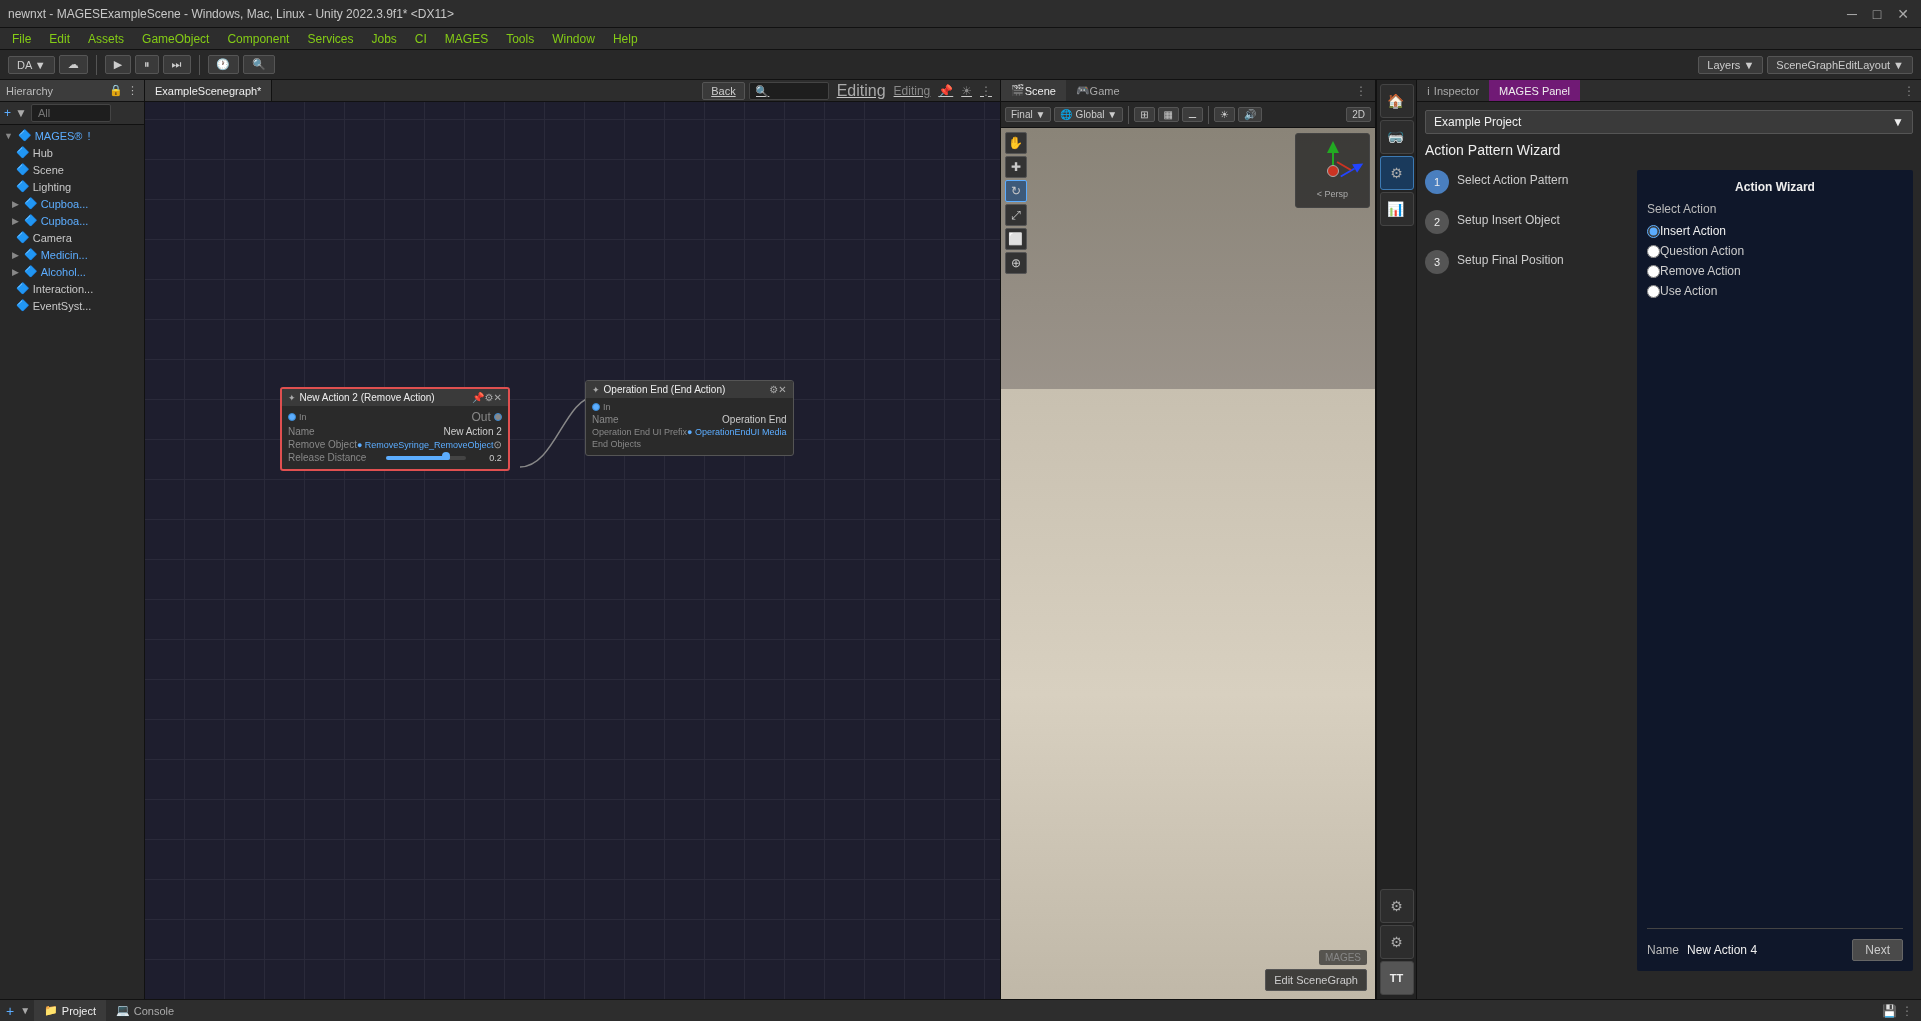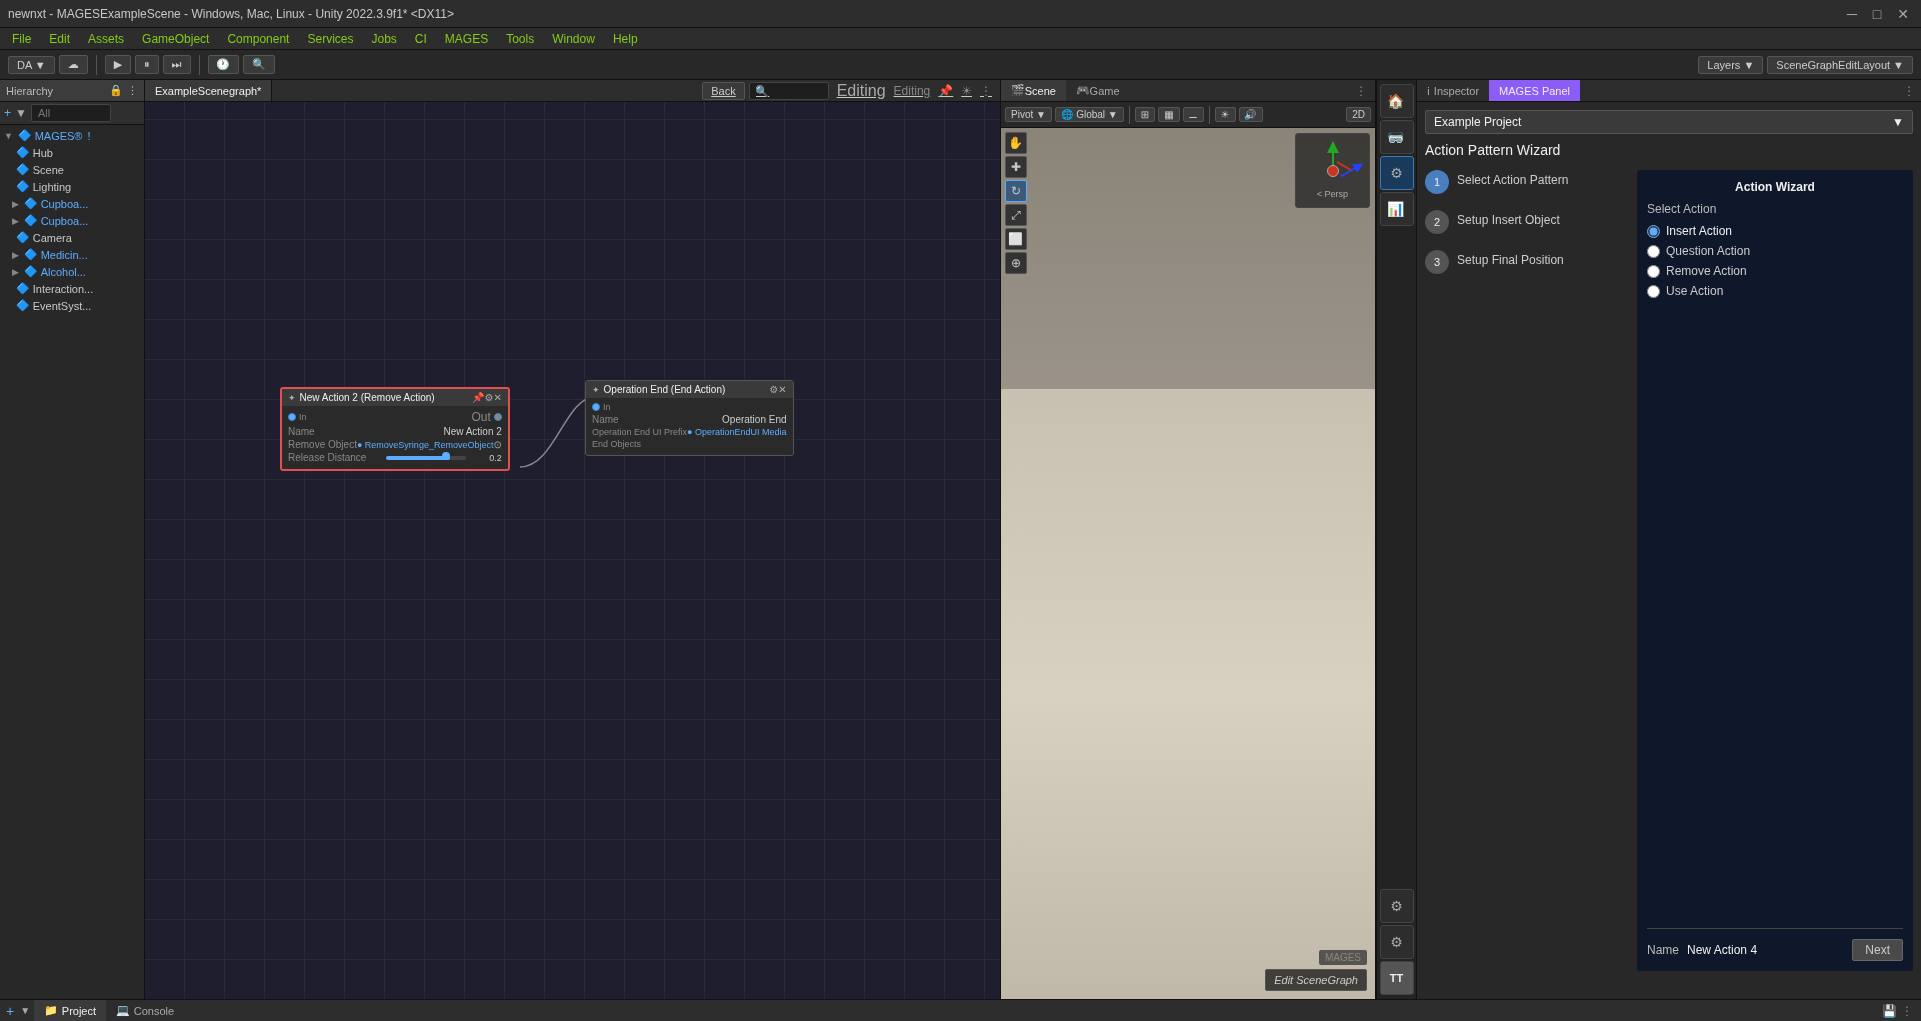--- a/index.html
+++ b/index.html
@@ -45,36 +45,36 @@
     .scene-tab { padding: 2px 10px; font-size: 11px; color: #aaa; cursor: pointer; height: 100%; display: flex; align-items: center; }
     .scene-tab.active { background: #3a3a3a; color: #eee; }
     #scene-toolbar { background: #282828; height: 26px; display: flex; align-items: center; padding: 0 4px; border-bottom: 1px solid #111; gap: 3px; flex-shrink: 0; }
     .scene-tool-btn { background: #3c3c3c; border: 1px solid #555; color: #ccc; font-size: 10px; padding: 1px 5px; cursor: pointer; border-radius: 2px; }
     #scene-viewport { flex: 1; background: #888; position: relative; overflow: hidden; }
 
     
     #right-panels { width: 505px; background: #282828; display: flex; flex-direction: column; border-left: 1px solid #111; }
     #inspector-tabs { background: #2d2d2d; height: 22px; display: flex; align-items: center; border-bottom: 1px solid #111; }
     .inspector-tab { padding: 2px 10px; font-size: 11px; color: #aaa; cursor: pointer; height: 100%; display: flex; align-items: center; }
-    .inspector-tab.active { color: #eee; background: #8b5cf6; }
+    .inspector-tab.active { color: #eee; background: #701a75; }
 
     
     #mages-panel { flex: 1; padding: 8px; overflow: hidden; }
     .mages-dropdown { background: #3a3a3a; border: 1px solid #555; color: #eee; padding: 4px 8px; width: 100%; font-size: 12px; cursor: pointer; border-radius: 2px; display: flex; align-items: center; justify-content: space-between; margin-bottom: 8px; }
     .action-pattern-wizard-title { font-size: 14px; color: #eee; margin: 8px 0 12px 0; font-weight: 400; }
     .wizard-layout { display: flex; gap: 12px; height: calc(100% - 80px); }
     .wizard-steps { width: 200px; flex-shrink: 0; }
     .wizard-step { display: flex; align-items: flex-start; gap: 8px; margin-bottom: 16px; }
     .step-circle { width: 24px; height: 24px; border-radius: 50%; background: #555; color: #eee; display: flex; align-items: center; justify-content: center; font-size: 11px; flex-shrink: 0; }
     .step-circle.active { background: #4a7fbf; }
     .step-label { font-size: 12px; color: #ccc; padding-top: 3px; }
     .action-wizard-panel { flex: 1; background: #0f172a; padding: 10px; border-radius: 2px; display: flex; flex-direction: column; }
     .action-wizard-title { font-size: 12px; color: #eee; font-weight: 600; margin-bottom: 8px; text-align: center; }
     .select-action-label { font-size: 12px; color: #bbb; margin-bottom: 8px; }
-    .action-option { display: flex; align-items: center; gap: 6px; margin-bottom: 6px; font-size: 12px; color: #ccc; cursor: pointer; }
+    .action-option { display: flex; align-items: center; margin-bottom: 6px; font-size: 12px; color: #ccc; cursor: pointer; }
     .action-option input[type=radio] { accent-color: #5cadff; }
     .action-option.selected { color: #eee; }
     .wizard-footer { margin-top: auto; padding-top: 10px; border-top: 1px solid #444; display: flex; align-items: center; justify-content: space-between; }
     .name-label { font-size: 12px; color: #bbb; }
     .name-value { font-size: 12px; color: #eee; }
     .next-btn { background: #4a4a4a; border: 1px solid #666; color: #ccc; padding: 3px 12px; cursor: pointer; font-size: 12px; border-radius: 2px; }
 
     
     #bottom-area { height: 195px; display: flex; border-top: 1px solid #111; background: #1e1e1e; }
     #project-console { flex: 1; display: flex; flex-direction: column; }
@@ -101,21 +101,21 @@
     
     .scene-bg { width: 100%; height: 100%; position: relative; overflow: hidden; }
     .floor { position: absolute; bottom: 0; left: 0; right: 0; height: 70%; background: linear-gradient(to bottom, #c8c0b0 0%, #d8d0c0 50%, #c0b8a8 100%); }
     .wall { position: absolute; top: 0; left: 0; right: 0; height: 40%; background: linear-gradient(to bottom, #8a8478 0%, #a09890 100%); }
     .gizmo-box { position: absolute; top: 5px; right: 5px; width: 75px; height: 75px; background: rgba(40,40,40,0.8); border: 1px solid #444; border-radius: 3px; display: flex; align-items: center; justify-content: center; }
 
     
     .connector-svg { position: absolute; top: 0; left: 0; width: 100%; height: 100%; pointer-events: none; overflow: visible; }
 
     
-    .mages-edit-btn { position: absolute; bottom: 8px; right: 8px; background: rgba(40,40,40,0.85); border: 1px solid #555; color: #ccc; padding: 4px 8px; font-size: 11px; cursor: pointer; border-radius: 2px; font-style: italic; }
+    .mages-edit-btn { position: absolute; bottom: 8px; right: 8px; background: rgba(40,40,40,0.85); border: 1px solid #555; color: #ccc; padding: 4px 8px; font-size: 11px; cursor: pointer; border-radius: 2px; }
     .mages-label { position: absolute; bottom: 34px; right: 8px; background: rgba(40,40,40,0.7); color: #888; font-size: 10px; padding: 2px 6px; border-radius: 2px; }
 
     .back-btn { background: #3a3a3a; border: 1px solid #555; color: #ccc; padding: 2px 8px; font-size: 11px; cursor: pointer; border-radius: 2px; margin-left: 4px; }
     .search-input { background: #1e1e1e; border: 1px solid #444; color: #ccc; padding: 2px 6px; font-size: 11px; border-radius: 2px; width: 100px; }
 
     .slider-track { width: 80px; height: 4px; background: #444; border-radius: 2px; position: relative; margin: 0 4px; }
     .slider-fill { height: 100%; background: #5cadff; border-radius: 2px; width: 80%; }
     .slider-thumb { position: absolute; right: 20%; top: -4px; width: 8px; height: 8px; border-radius: 50%; background: #5cadff; }
   </style>
 </head>
@@ -336,21 +336,21 @@
       <div class="scene-tab">
         <span>🎮</span>
         <span>Game</span>
       </div>
       <div style="margin-left:auto;display:flex;align-items:center;padding-right:8px;gap:4px">
         <span style="cursor:pointer;color:#888">⋮</span>
       </div>
     </div>
     <div id="scene-toolbar">
       <button class="scene-tool-btn">
-        <span>Pivot</span> ▼
+        <span>Final</span> ▼
       </button>
       <button class="scene-tool-btn">
         <span>🌐</span>
         <span>Global</span> ▼
       </button>
       <span style="width:1px;height:18px;background:#555;margin:0 2px;"></span>
       <button class="scene-tool-btn">⊞</button>
       <button class="scene-tool-btn">▦</button>
       <button class="scene-tool-btn">⚊</button>
       <span style="width:1px;height:18px;background:#555;margin:0 2px;"></span>

